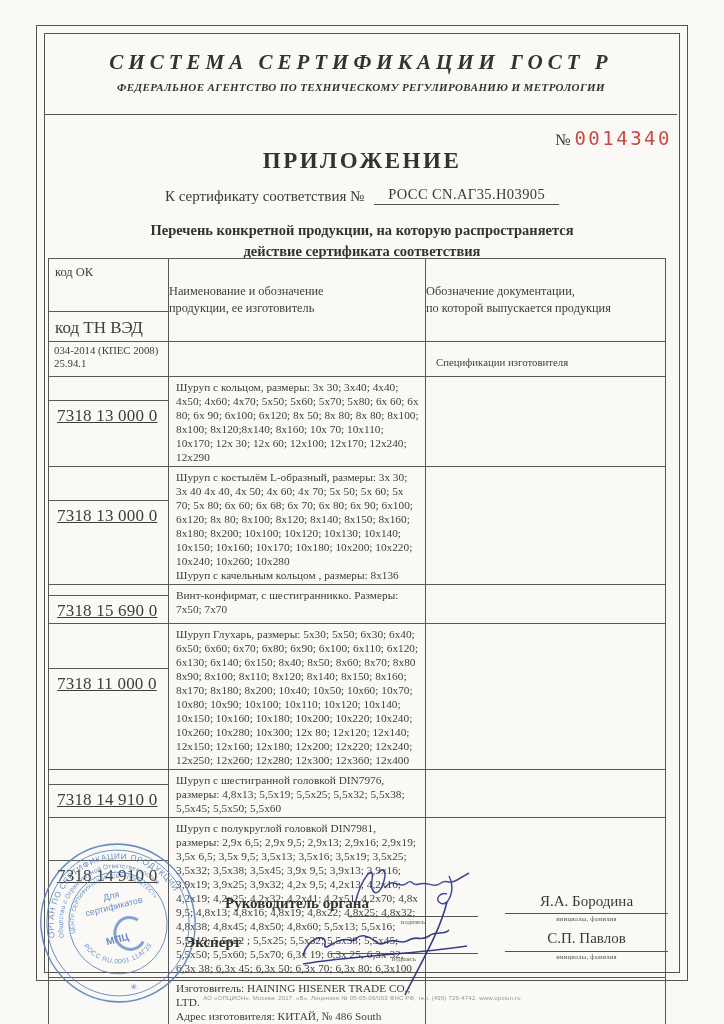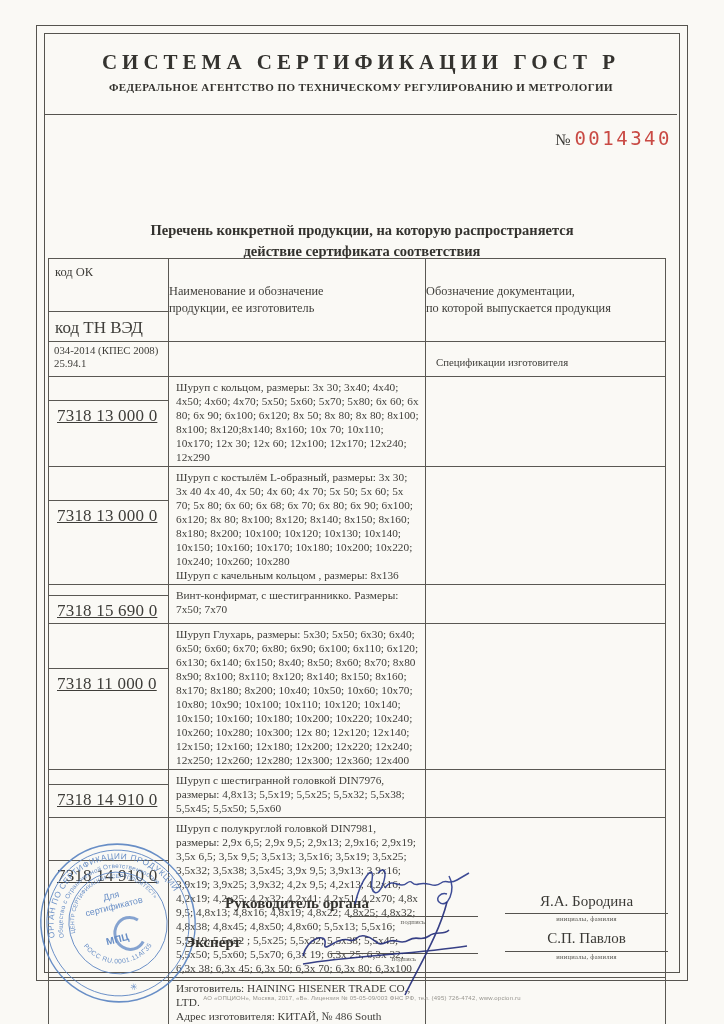--- a/index.html
+++ b/index.html
@@ -9,21 +9,21 @@
     font-family:"Liberation Serif", serif;
     color:#3b3a36;
     position:relative;
     overflow:hidden;
   }
   .page{position:absolute;left:0;top:0;width:724px;height:1024px;background:#faf9f5;}
   .outer-frame{position:absolute;left:36px;top:25px;width:650px;height:954px;border:1.5px solid #56544f;}
   .inner-frame{position:absolute;left:44px;top:33px;width:634px;height:938px;border:1px solid #56544f;}
   .header-band{
     position:absolute;left:45px;top:34px;width:632px;height:80px;
-    border-bottom:1px solid #56544f;text-align:center;
+    border-bottom:1px solid #56544f;text-align:center;font-style:italic;
   }
   .header-band .title{
     margin-top:16px;font-size:21px;font-weight:bold;letter-spacing:5px;color:#34332f;
   }
   .header-band .subtitle{
     margin-top:6px;font-size:11px;font-weight:bold;letter-spacing:0.4px;color:#34332f;
   }
   .doc-number{
     position:absolute;right:52px;top:127px;font-size:16px;color:#3b3a36;white-space:nowrap;
   }
@@ -94,21 +94,26 @@
   <div class="header-band">
     <div class="title">СИСТЕМА СЕРТИФИКАЦИИ ГОСТ Р</div>
     <div class="subtitle">ФЕДЕРАЛЬНОЕ АГЕНТСТВО ПО ТЕХНИЧЕСКОМУ РЕГУЛИРОВАНИЮ И МЕТРОЛОГИИ</div>
   </div>
 
   <div class="doc-number">
     <span>№</span>
     <span class="num">0014340</span>
   </div>
 
-
+  <div class="appendix-title">ПРИЛОЖЕНИЕ</div>
+
+  <div class="cert-line">
+    <span>К сертификату соответствия №</span>
+    <span class="cert-num">РОСС CN.АГ35.H03905</span>
+  </div>
 
   <div class="list-heading" style="white-space:pre-line;">Перечень конкретной продукции,  на которую распространяется
 действие сертификата соответствия</div>
 
   <table class="products">
     <colgroup>
         <col class="col1">
         <col class="col2">
         <col class="col3">
       </colgroup>

